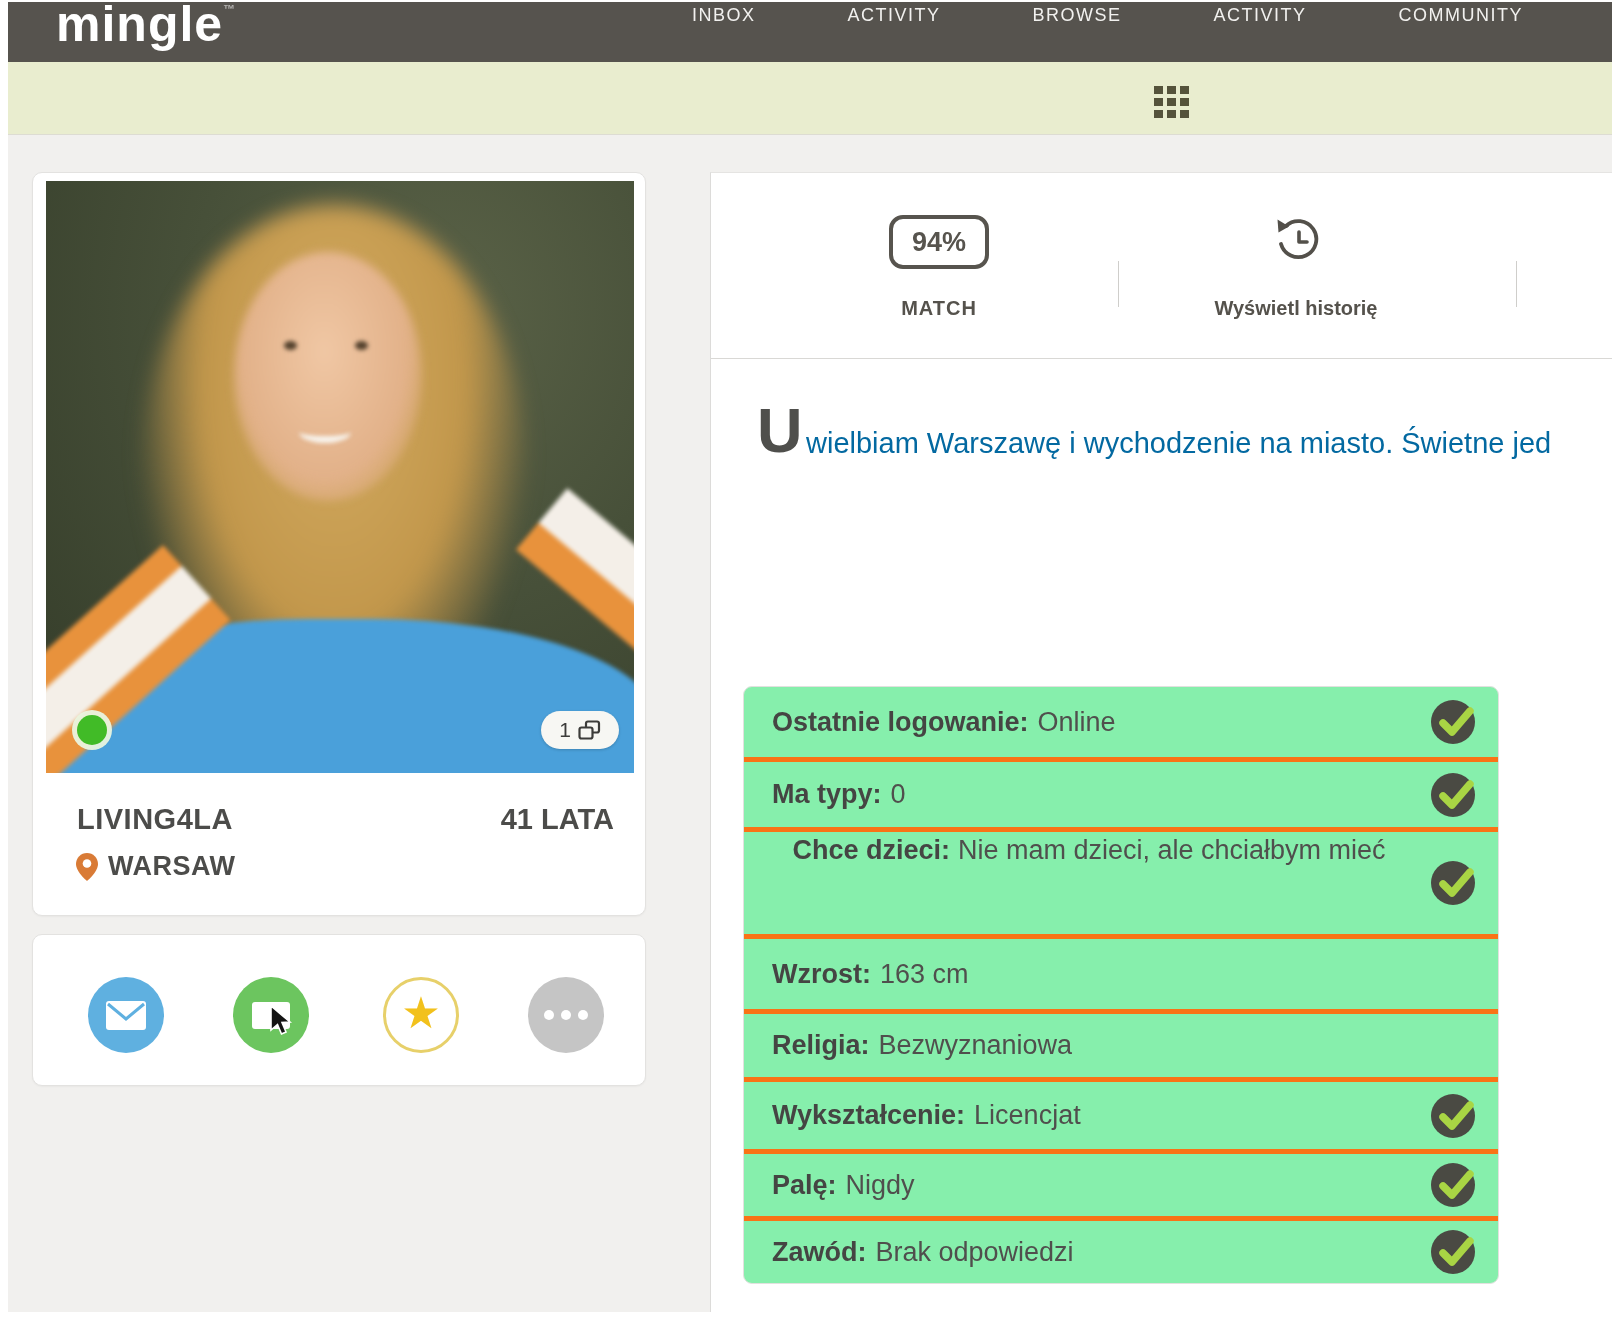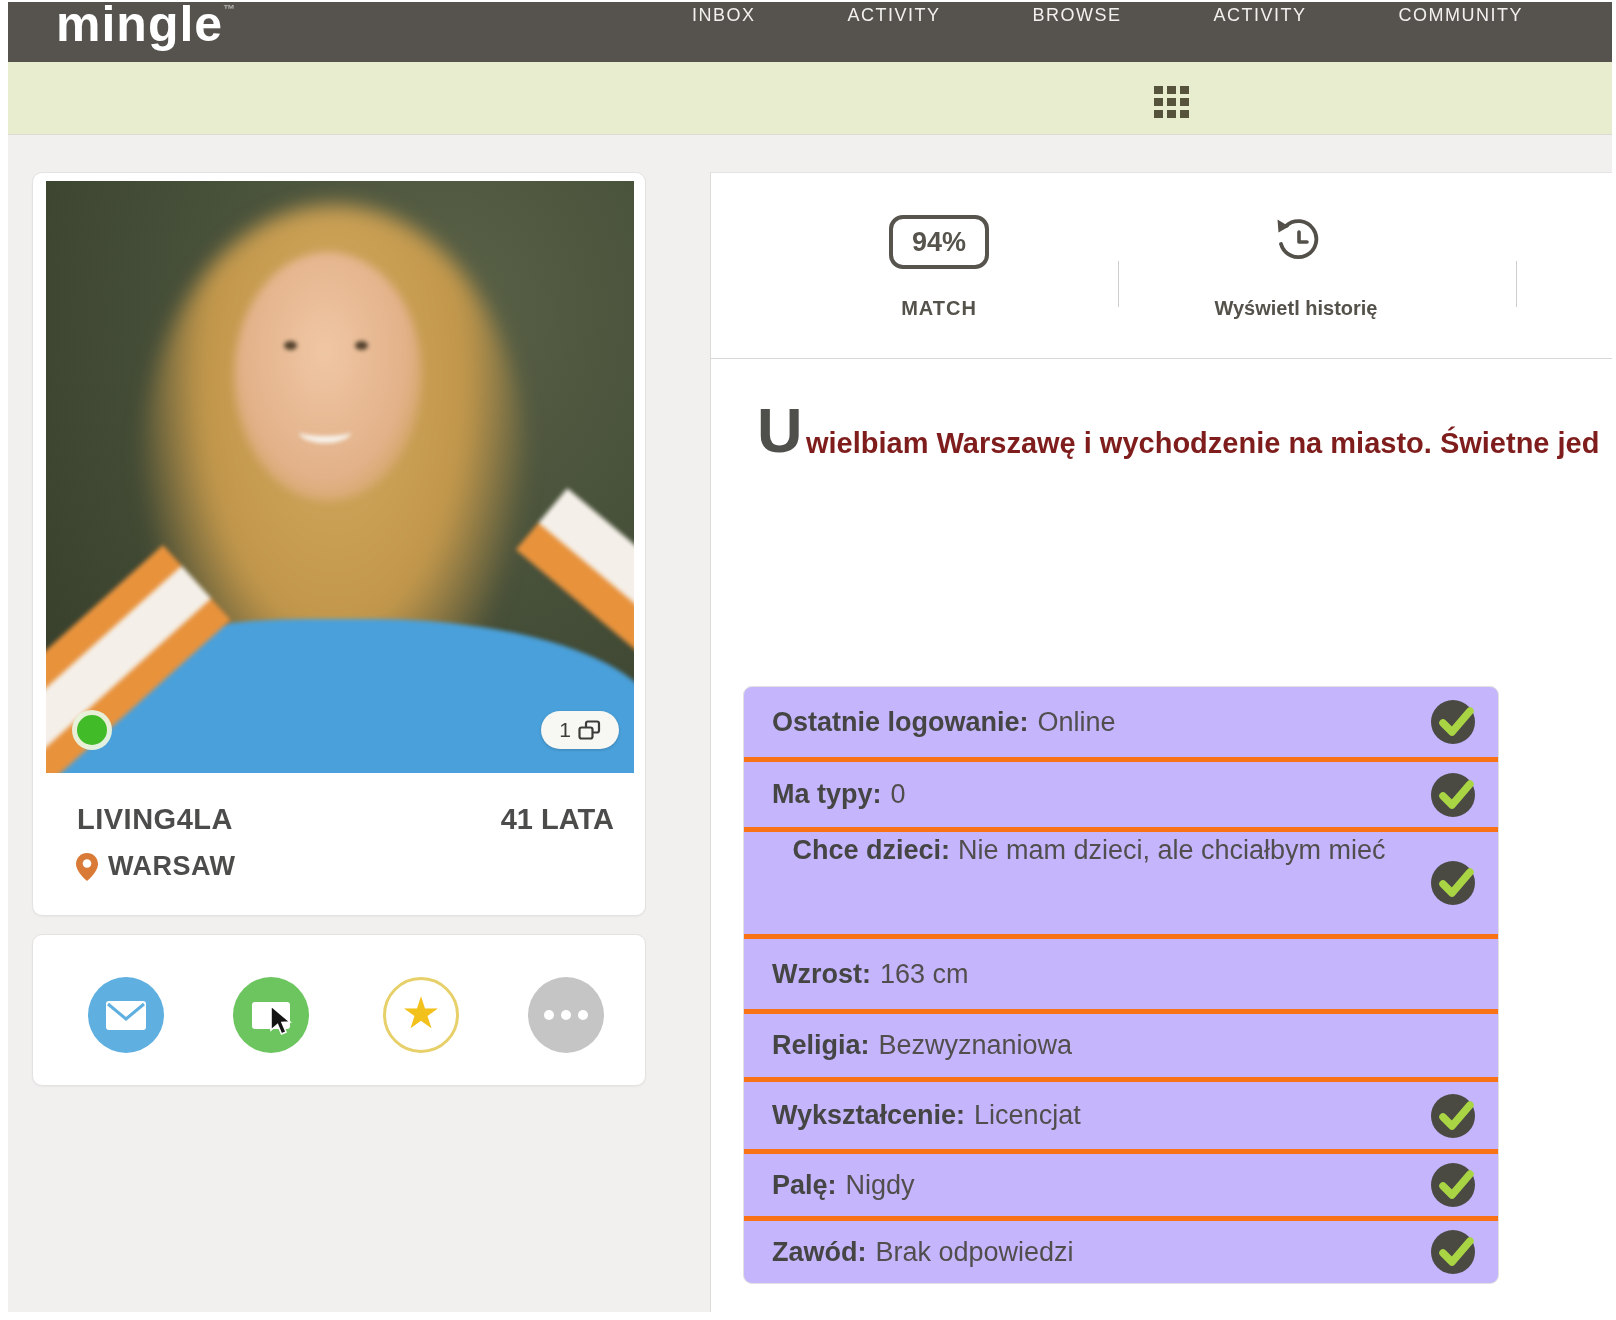--- a/index.html
+++ b/index.html
@@ -75,24 +75,24 @@
              display:flex; align-items:center; justify-content:center; cursor:pointer; }
   .pct-box span { font-size:27px; font-weight:bold; color:#57544e; }
   .pct-label { position:absolute; left:158px; top:124px; width:140px; text-align:center;
              font-size:20px; font-weight:bold; color:#55524c; letter-spacing:1px; }
   .vdiv { position:absolute; top:88px; width:1px; height:46px; background:#cfcecb; }
   .hist-icon { position:absolute; left:560px; top:42px; cursor:pointer; }
   .hist-label { position:absolute; left:460px; top:124px; width:250px; text-align:center;
              font-size:20px; font-weight:bold; color:#55524c; cursor:pointer; }
 
   .dropcap { position:absolute; left:46px; top:226px; font-size:63px; font-weight:bold; color:#4f4f4c; line-height:1; }
-  .about-text { position:absolute; left:95px; top:254px; font-size:29px; font-weight:700; color:#7f1d1d; white-space:nowrap; }
-
-  
-  .details { position:absolute; left:32px; top:513px; width:756px; height:598px; background:#c4b5fd;
+  .about-text { position:absolute; left:95px; top:254px; font-size:29px; font-weight:400; color:#0369a1; white-space:nowrap; }
+
+  
+  .details { position:absolute; left:32px; top:513px; width:756px; height:598px; background:#86efac;
              border:1px solid #e2e1df; border-radius:9px; overflow:hidden; }
   .drow { position:relative; padding-left:28px; padding-right:92px; display:flex; align-items:center; }
   .drow + .drow { border-top:5px solid #f97316; }
   .drow .lbl { font-size:27px; font-weight:bold; color:#454543; }
   .drow .val { font-size:27px; color:#504f4d; margin-left:9px; }
   .drow.twoline { flex-direction:row; align-items:flex-start; justify-content:center; line-height:36px; }
   .drow.twoline .val { margin-left:8px; }
   .check-badge { position:absolute; right:14px; top:50%; transform:translateY(-50%); }
 
   .r0{height:70px}.r1{height:70px}.r2{height:107px}.r3{height:75px}

